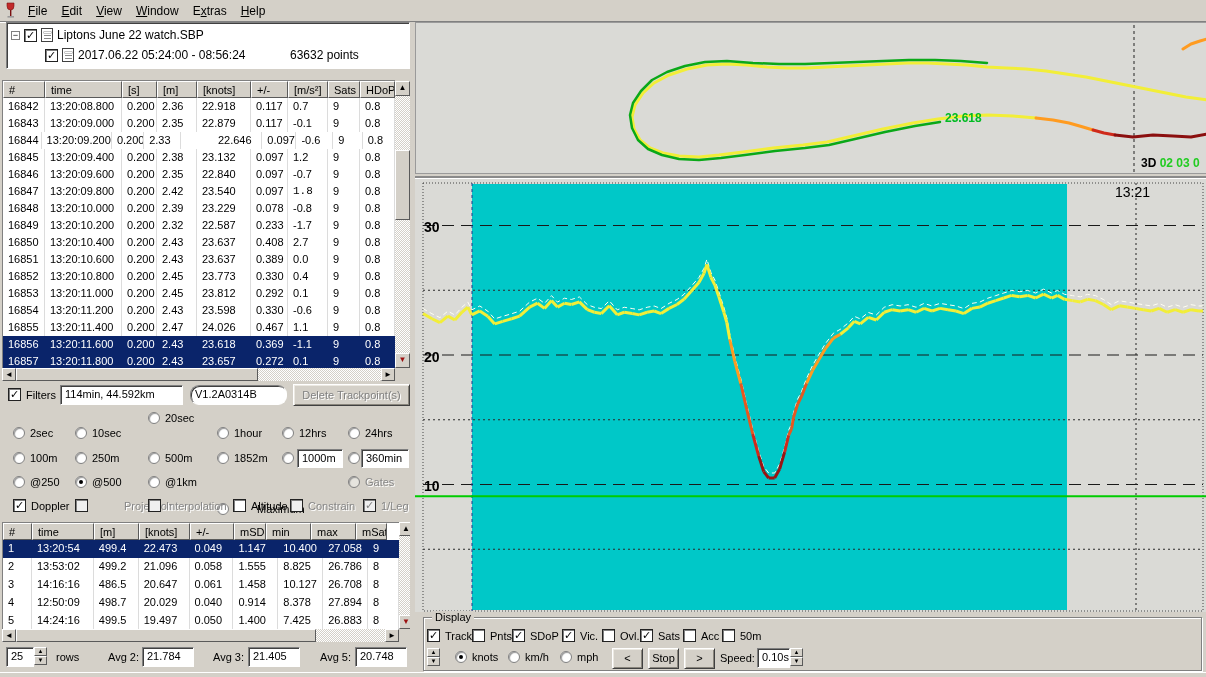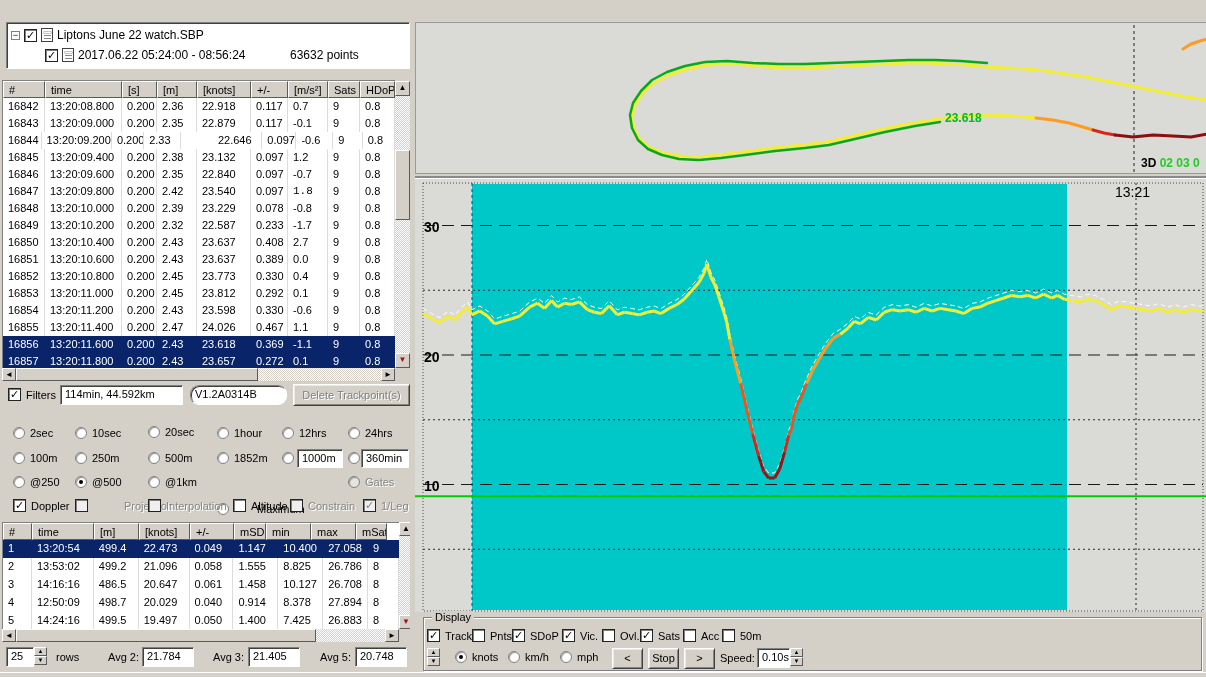--- a/index.html
+++ b/index.html
@@ -57,20 +57,29 @@
 
   #display-group { position:absolute; left:423px; top:617px; width:779px; height:54px; }
   #status-strip { position:absolute; left:0; top:672px; width:1206px; height:5px; background:#d4d0c8; border-top:1px solid #fff; }
   #left-divider { position:absolute; left:410px; top:22px; width:5px; height:650px; background:#d4d0c8; }
 </style>
 </head>
 <body>
 
 <div id="window">
 
+  <div id="menubar">
+    <svg id="app-icon" viewBox="0 0 13 18">
+      <path d="M3 1 h7 v3 a3.5 4 0 0 1 -7 0 z" fill="#c22a2a" stroke="#7a1010" stroke-width="0.6"></path>
+      <rect x="6" y="8" width="1.4" height="6" fill="#7a1010"></rect>
+      <rect x="3.5" y="14" width="6.5" height="1.6" fill="#9a9a9a"></rect>
+    </svg>
+    <span style="display:inline-block;width:18px;"></span>
+    <span id="menu-items"><span class="menu-item"><u>F</u>ile</span><span class="menu-item"><u>E</u>dit</span><span class="menu-item"><u>V</u>iew</span><span class="menu-item"><u>W</u>indow</span><span class="menu-item">E<u>x</u>tras</span><span class="menu-item"><u>H</u>elp</span></span>
+  </div>
 
   <div id="tree-panel">
     <div class="tree-row" style="left:4px; top:4px;">
       <span class="expander">−</span>
       <span class="cb">✓</span>
       <span class="doc-icon"></span>
       <span>Liptons June 22 watch.SBP</span>
     </div>
     <div class="tree-row" style="left:38px; top:24px;">
       <span class="cb">✓</span>
@@ -290,21 +299,21 @@
 
   <div id="results-options">
       <div class="ctl" style="left: 13px; top: 427px;">
         <span class="radio"></span>
         <span class="lbl">2sec</span>
       </div>
       <div class="ctl" style="left: 75px; top: 427px;">
         <span class="radio"></span>
         <span class="lbl">10sec</span>
       </div>
-      <div class="ctl" style="left: 148px; top: 426px;">
+      <div class="ctl" style="left: 148px; top: 412px;">
         <span class="radio"></span>
         <span class="lbl">20sec</span>
       </div>
       <div class="ctl" style="left: 217px; top: 427px;">
         <span class="radio"></span>
         <span class="lbl">1hour</span>
       </div>
       <div class="ctl" style="left: 282px; top: 427px;">
         <span class="radio"></span>
         <span class="lbl">12hrs</span>

